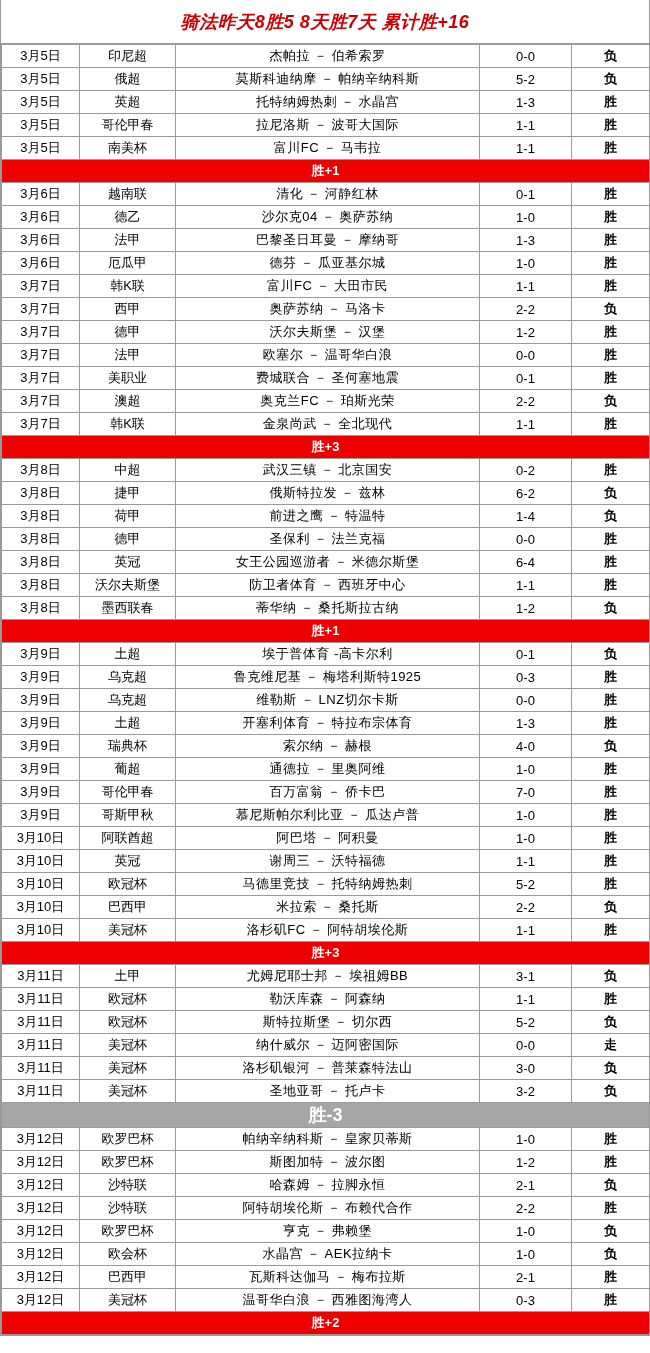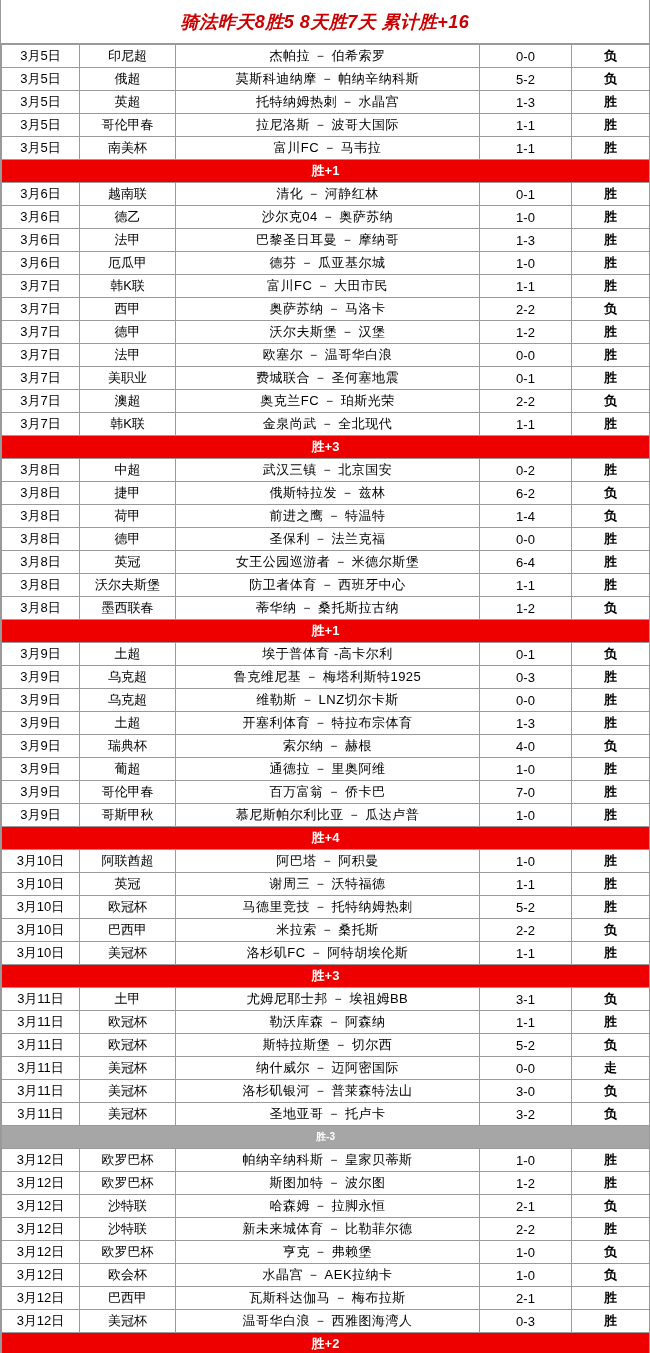--- a/index.html
+++ b/index.html
@@ -64,21 +64,21 @@
     background: #ee0000;
     color: #ffffff;
     font-weight: bold;
     font-size: 13px;
     margin-left: 39px;
   }
   tr.sum-gray td {
     background: #a6a6a6;
     color: #ffffff;
     font-weight: bold;
-    font-size: 10px;
+    font-size: 18px;
   }
   .match-cell { letter-spacing: 0.5px; }
 </style>
 </head>
 <body>
 
 <div id="sheet">
   <div class="title-row">
     <div class="title-text">骑法昨天8胜5  8天胜7天  累计胜+16</div>
   </div>
@@ -310,23 +310,20 @@
           <td>7-0</td>
           <td class="res-win">胜</td>
         </tr>
         <tr class="rw">
           <td>3月9日</td>
           <td>哥斯甲秋</td>
           <td class="match-cell">慕尼斯帕尔利比亚 － 瓜达卢普</td>
           <td>1-0</td>
           <td class="res-win">胜</td>
         </tr>
-        <tr class="sum-red">
-          <td colspan="5">胜+4</td>
-        </tr>
         <tr class="rw">
           <td>3月10日</td>
           <td>阿联酋超</td>
           <td class="match-cell">阿巴塔 － 阿积曼</td>
           <td>1-0</td>
           <td class="res-win">胜</td>
         </tr>
         <tr class="rw">
           <td>3月10日</td>
           <td>英冠</td>
@@ -420,21 +417,21 @@
         <tr class="rw">
           <td>3月12日</td>
           <td>沙特联</td>
           <td class="match-cell">哈森姆 － 拉脚永恒</td>
           <td>2-1</td>
           <td class="res-lose">负</td>
         </tr>
         <tr class="rw">
           <td>3月12日</td>
           <td>沙特联</td>
-          <td class="match-cell">新未来城体育 － 比勒菲尔德</td>
+          <td class="match-cell">阿特胡埃伦斯 － 布赖代合作</td>
           <td>2-2</td>
           <td class="res-win">胜</td>
         </tr>
         <tr class="rw">
           <td>3月12日</td>
           <td>欧罗巴杯</td>
           <td class="match-cell">亨克 － 弗赖堡</td>
           <td>1-0</td>
           <td class="res-lose">负</td>
         </tr>

